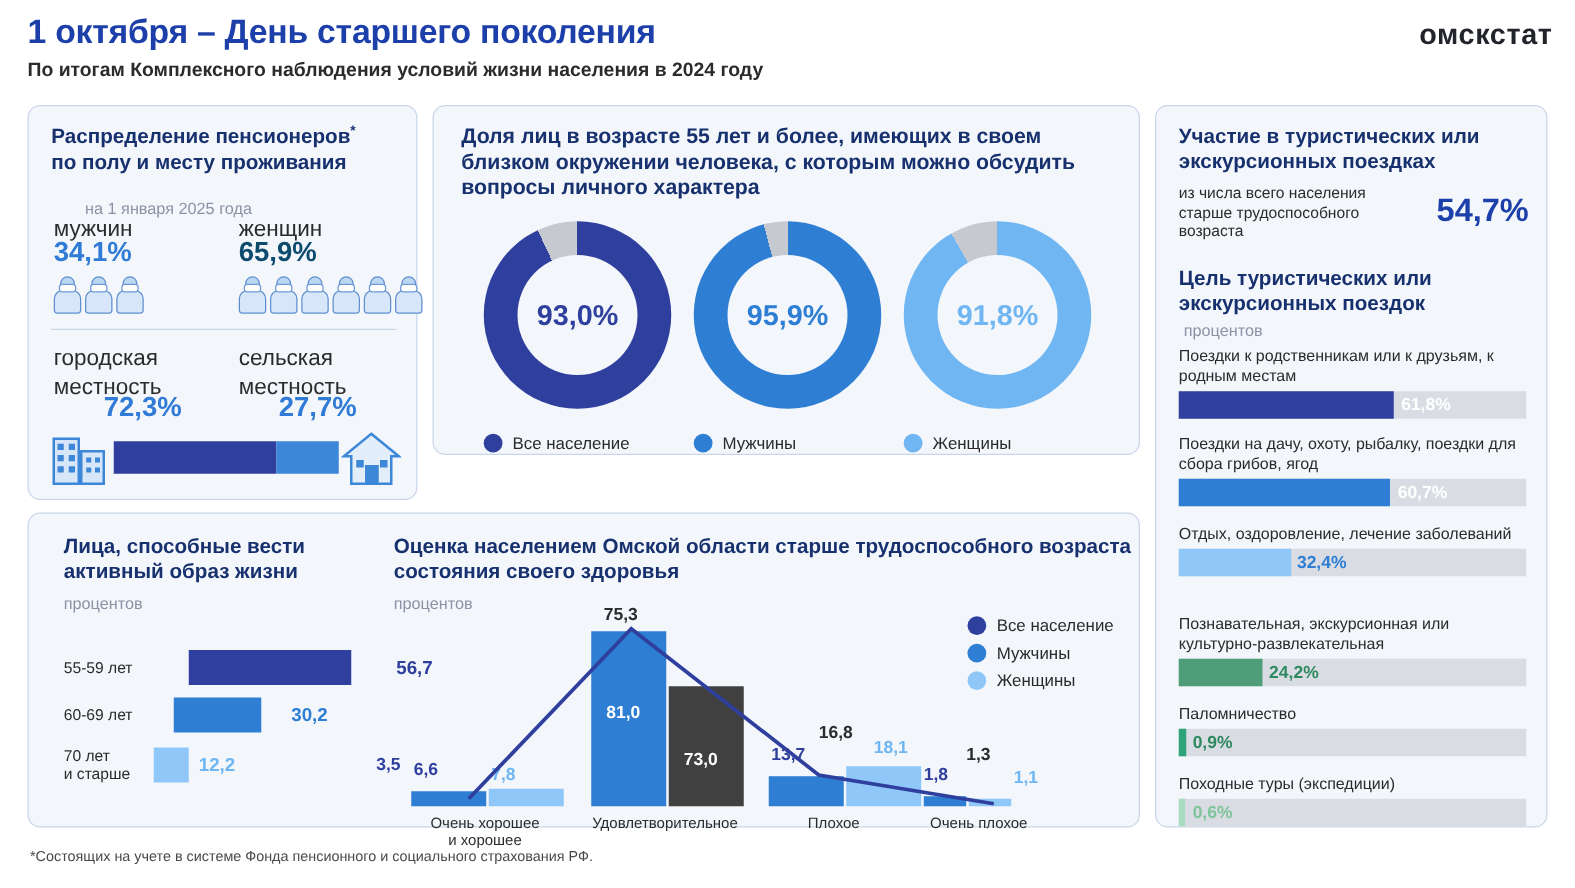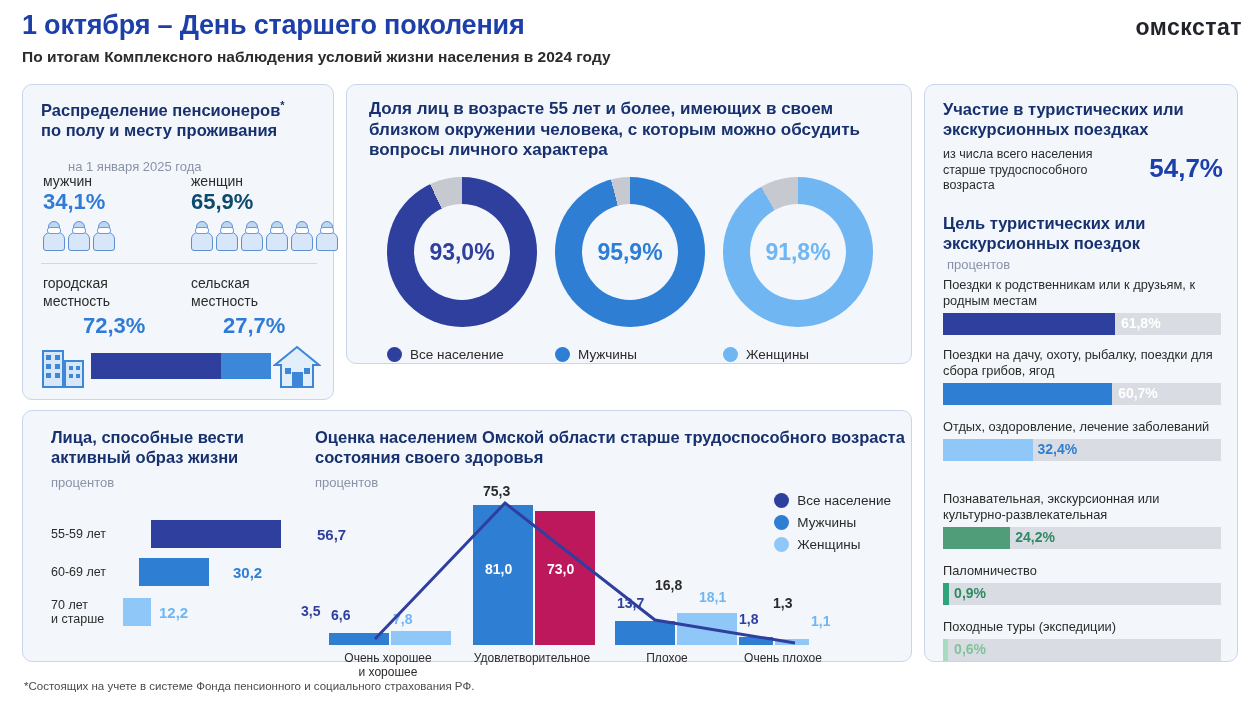--- a/index.html
+++ b/index.html
@@ -44,21 +44,21 @@
   .card-title {
     font-size:16.5px; font-weight:bold; color:#17306e; line-height:1.22;
   }
   .card-sub { font-size:13px; color:#8a93a6; }
 
   
   #pens-title { position:absolute; left:18px; top:14px; width:282px; }
   #pens-title .sup { font-size:11px; vertical-align:super; }
   #pens-date { position:absolute; left:18px; top:74px;margin-left:27px; }
 
-  .lbl-small { font-size:14px; color:#2b2b2b; }
+  .lbl-small { font-size:18px; color:#2b2b2b; }
   .pct-big { font-size:22px; font-weight:bold; }
 
   #lbl-men   { position:absolute; left:20px; top:88px; }
   #val-men   { position:absolute; left:20px; top:104px; color:#2f7bd6; }
   #lbl-women { position:absolute; left:168px; top:88px; }
   #val-women { position:absolute; left:168px; top:104px; color:#0c4a6e; }
 
   .people { position:absolute; display:flex; gap:3px; align-items:flex-end; }
   #people-men { left:20px; top:136px; }
   #people-women { left:168px; top:136px; }
@@ -430,21 +430,21 @@
       <div class="hval" style="left:16px; top:112px; color:#2f3f9e;">6,6</div>
       <div class="hval" style="left:78px; top:116px; color:#6fb6f2;">7,8</div>
       <div class="hval" style="left:-14px; top:108px; color:#2f3f9e;">3,5</div>
       <div class="hcat" style="left:-2px; top:156px; width:150px;"><span style="white-space:pre-line;">Очень хорошее
 и хорошее</span></div>
 
       <div class="hgroup" style="left:158px;">
         <div class="hbarv" style="height:140px;background:#2e7ed4;position:relative;">
           <div class="barlabel" style="left:12px; top:56px;">81,0</div>
         </div>
-        <div class="hbarv" style="height:134px;background:#be185d;position:relative;">
+        <div class="hbarv" style="height:96px;background:#404040;position:relative;">
           <div class="barlabel" style="left:12px; top:50px; color:#ffffff;">73,0</div>
         </div>
       </div>
       <div class="hval" style="left:168px; top:-12px; color:#2b2b2b;">75,3</div>
       <div class="hcat" style="left:142px; top:156px; width:150px;"><span style="white-space:pre-line;">Удовлетворительное</span></div>
 
       <div class="hgroup" style="left:300px;">
         <div class="hbarv" style="height:24px;background:#2e7ed4;"></div>
         <div class="hbarv" style="height:32px;background:#8fc8f8;"></div>
       </div>

